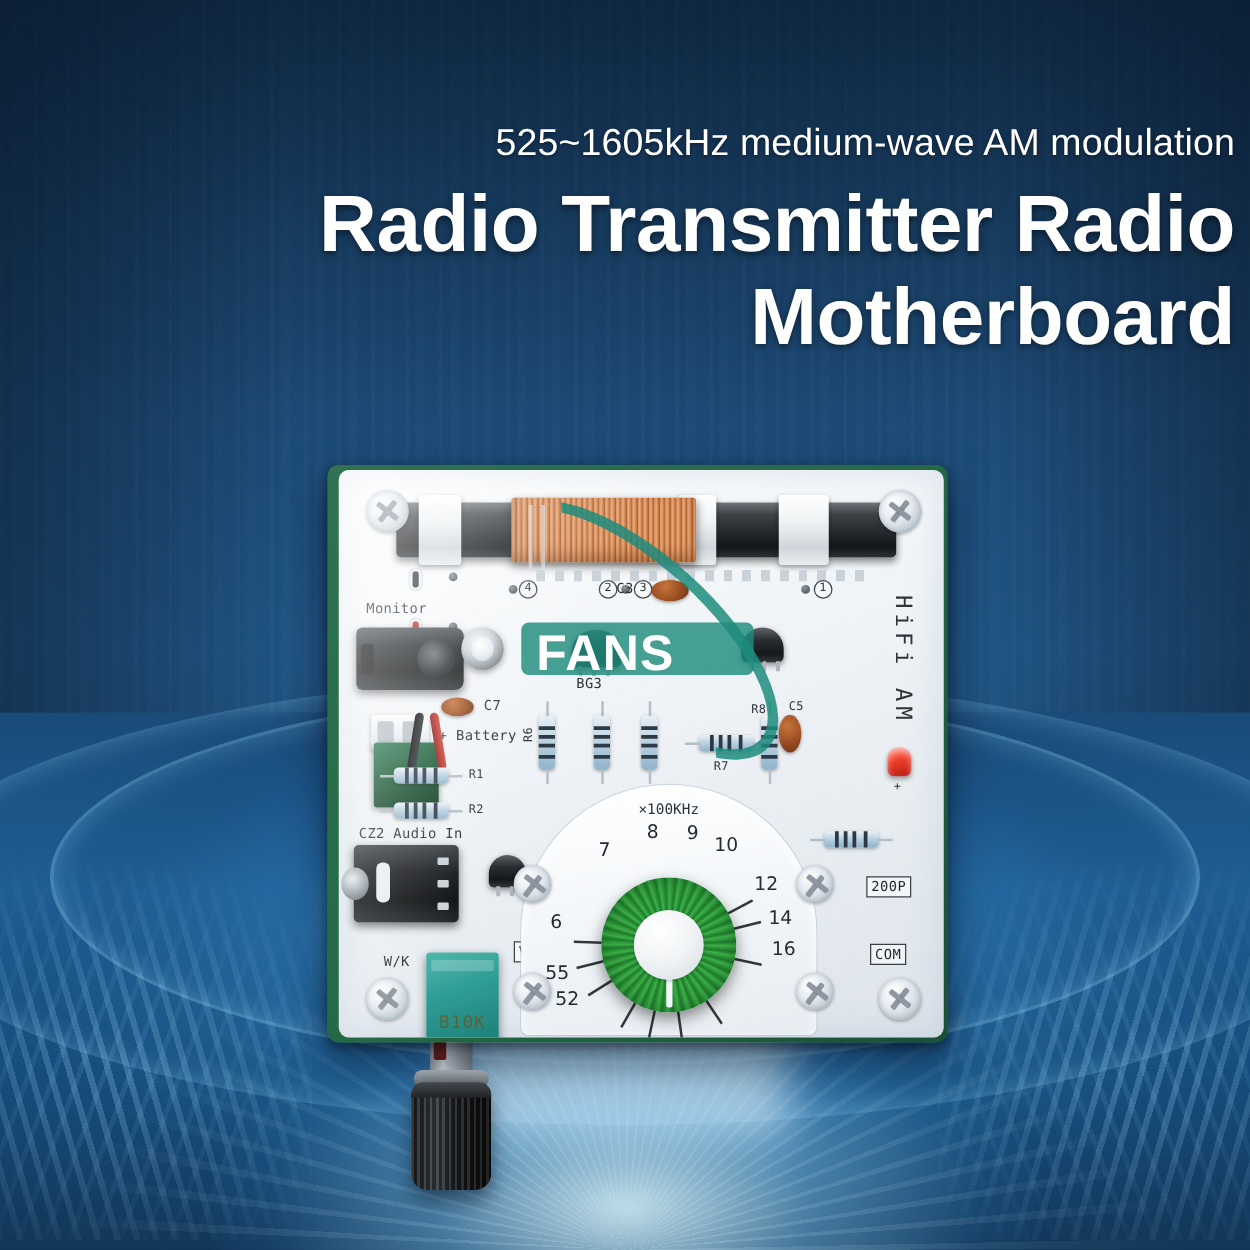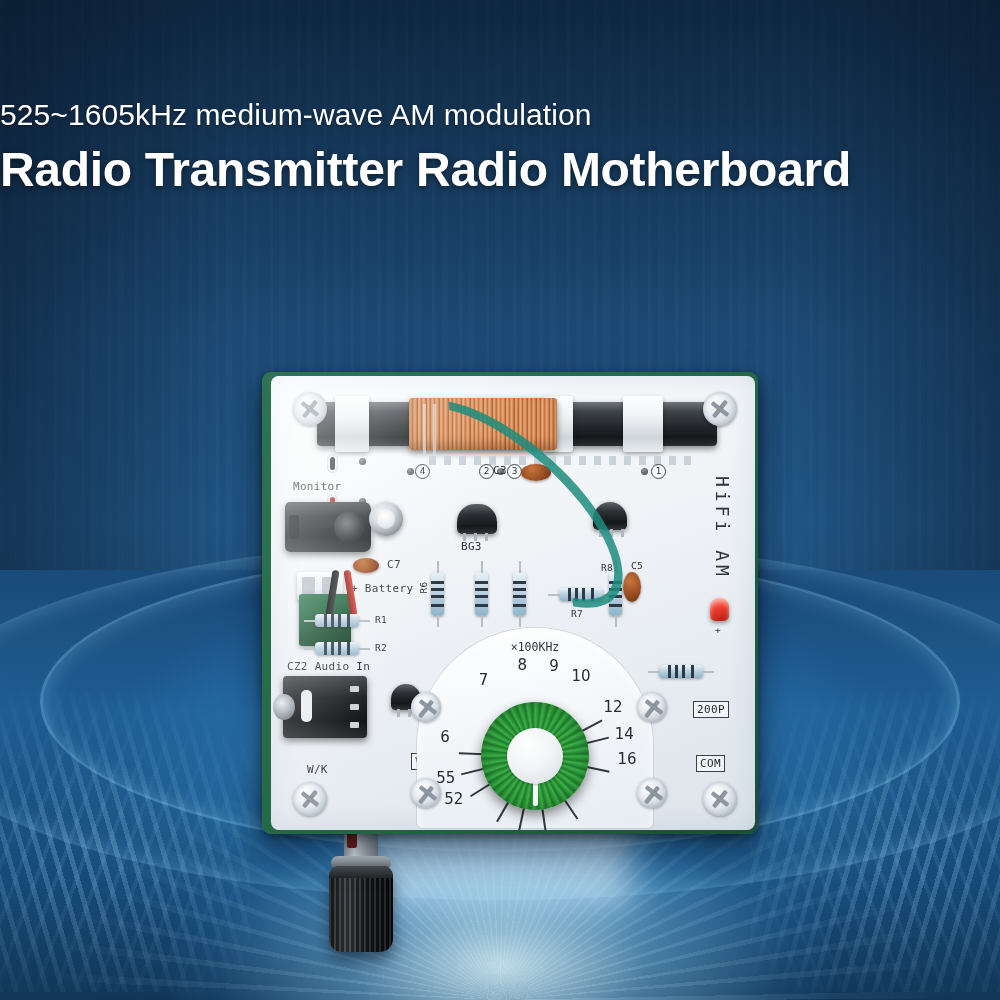--- a/index.html
+++ b/index.html
@@ -86,28 +86,28 @@
   }
   .beam {
     position:absolute; left:50%; bottom:130px; transform:translateX(-50%);
     width:260px; height:360px;
     background:linear-gradient(180deg, rgba(255,255,255,0) 0%, rgba(235,252,255,.55) 55%, rgba(255,255,255,.85) 100%);
     filter:blur(18px);
     opacity:.8;
   }
 
   
-  #headings { position:absolute; left:0; right:12px; top:98px; text-align:left; z-index:20; }
+  #headings { position:absolute; left:0; right:12px; top:98px; text-align:right; z-index:20; }
   .subtitle {
     font-size:30px; color:#ffffff; letter-spacing:.1px; font-weight:400;
     text-shadow:0 1px 3px rgba(0,0,0,.45);
   }
   .title {
     margin-top:10px;
-    font-size:48px; font-weight:700; color:#ffffff; letter-spacing:-.3px;
+    font-size:64px; font-weight:700; color:#ffffff; letter-spacing:-.3px;
     text-shadow:0 2px 6px rgba(0,0,0,.5);
   }
   .features {
     margin-top:16px; font-size:25px; color:#f2f7fb; font-weight:400;
     text-shadow:0 1px 3px rgba(0,0,0,.4);
   }
   .features .sep { margin:0 6px; opacity:.85; }
 
   
   #board-wrap { position:absolute; left:262px; top:372px; width:496px; height:462px; z-index:30; }
@@ -531,20 +531,24 @@
     <div class="lbl" style="left:16px; top:284px;">CZ2 Audio In</div>
     <div class="audiojack">
       <div class="ring"></div>
         <div class="slot"></div>
       <div class="tab t1"></div>
         <div class="tab t2"></div>
         <div class="tab t3"></div>
     </div>
 
     <div class="lbl" style="left:36px; bottom:54px;">W/K</div>
+    <div class="pot">
+      <div class="topbar"></div>
+      <div class="b10k">B10K</div>
+    </div>
 
     <div class="res h" style="left:44px; top:238px;">
       <div class="bd" style="left:9px"></div>
         <div class="bd" style="left:16px"></div>
       <div class="bd" style="left:23px"></div>
         <div class="bd" style="left:32px"></div>
       <div class="lead" style="left:-11px"></div>
         <div class="lead" style="right:-11px"></div>
     </div>
     <div class="lbl lbl-sm" style="left:104px; top:238px;">R1</div>
@@ -658,20 +662,23 @@
     <div class="screw s-tr"></div>
     <div class="screw s-bl"></div>
     <div class="screw s-br"></div>
     <div class="screw s-ml"></div>
     <div class="screw s-mb"></div>
     <div class="screw s-dr"></div>
     <div class="screw s-dr2"></div>
 
     <div class="wm">
       <div class="wm-swoosh"></div>
+      <div class="wm-pill">
+        <span>FANS</span>
+      </div>
     </div>
 
     <div class="pcb-sheen"></div>
   </div>
 </div>
 
 <div class="ext-knob">
   <div class="ext-shaft">
       <div class="rd"></div>
     </div>

